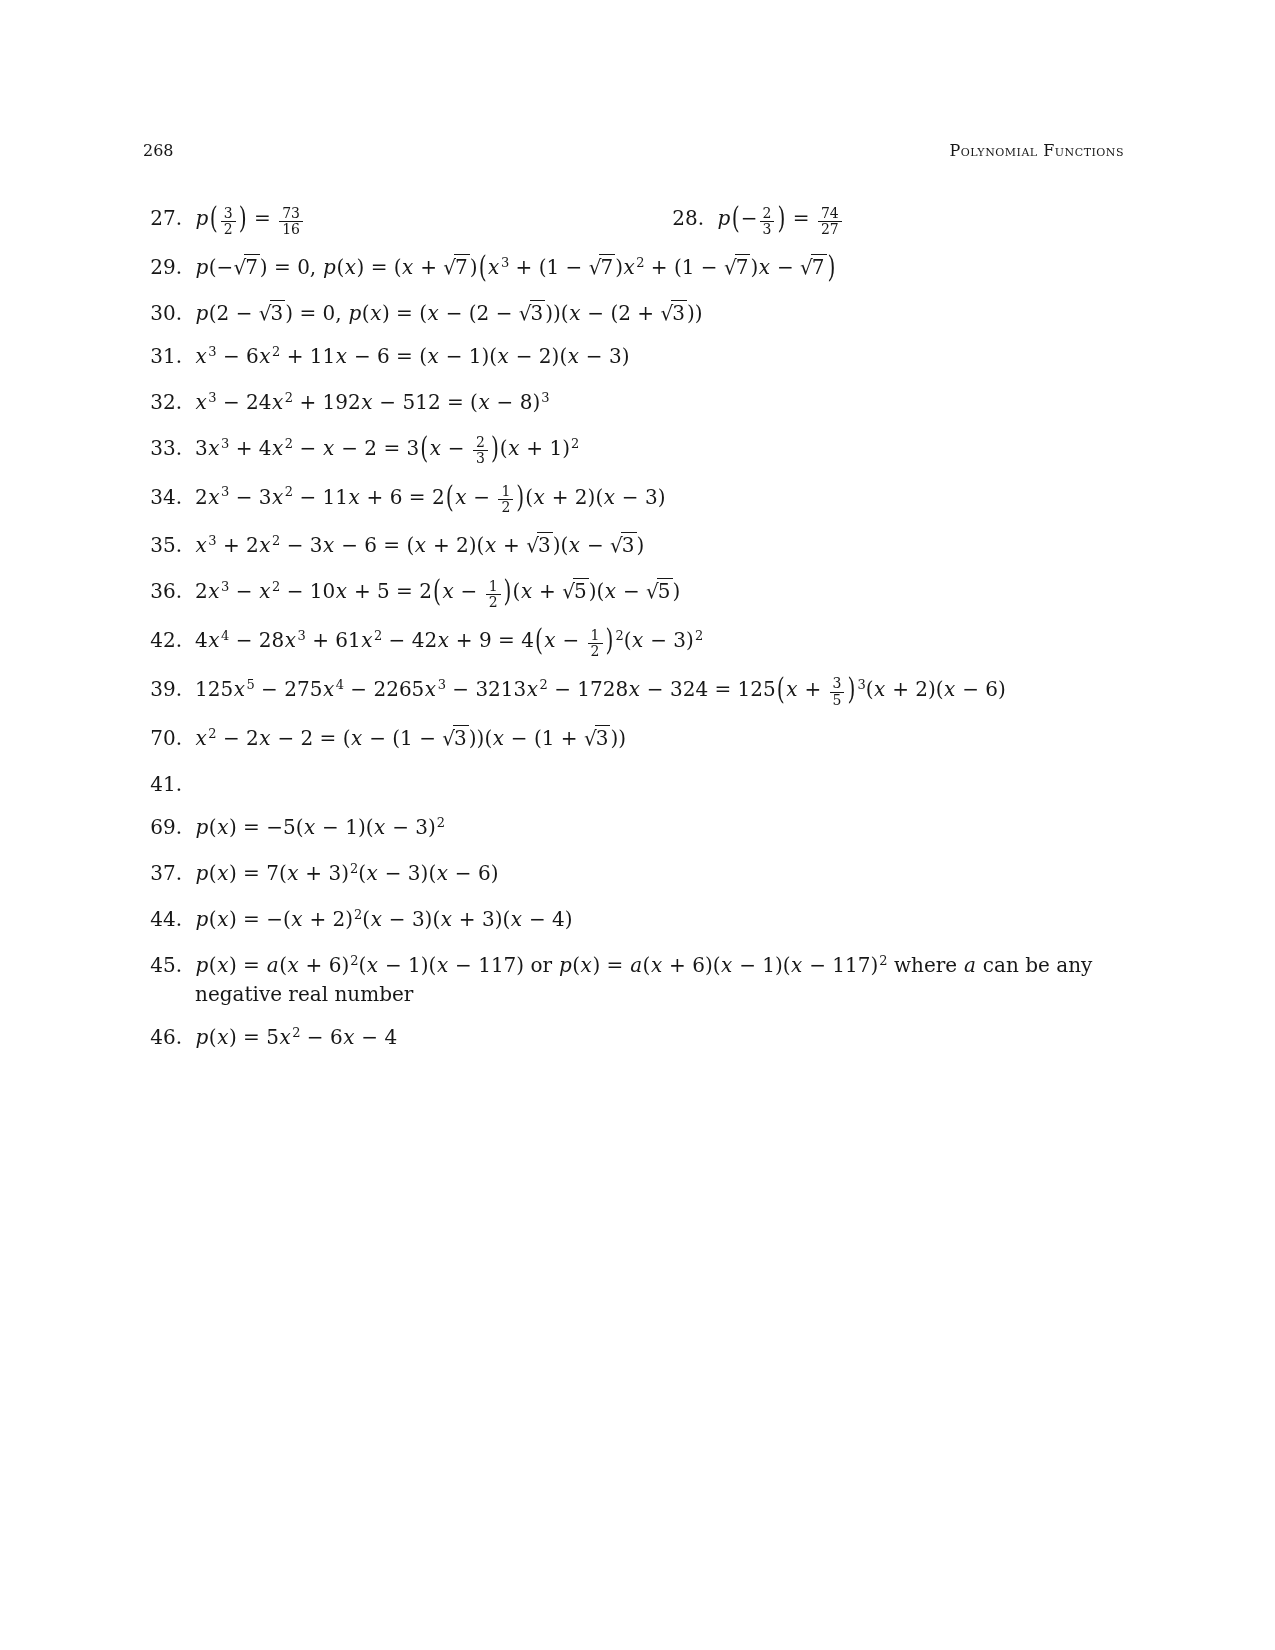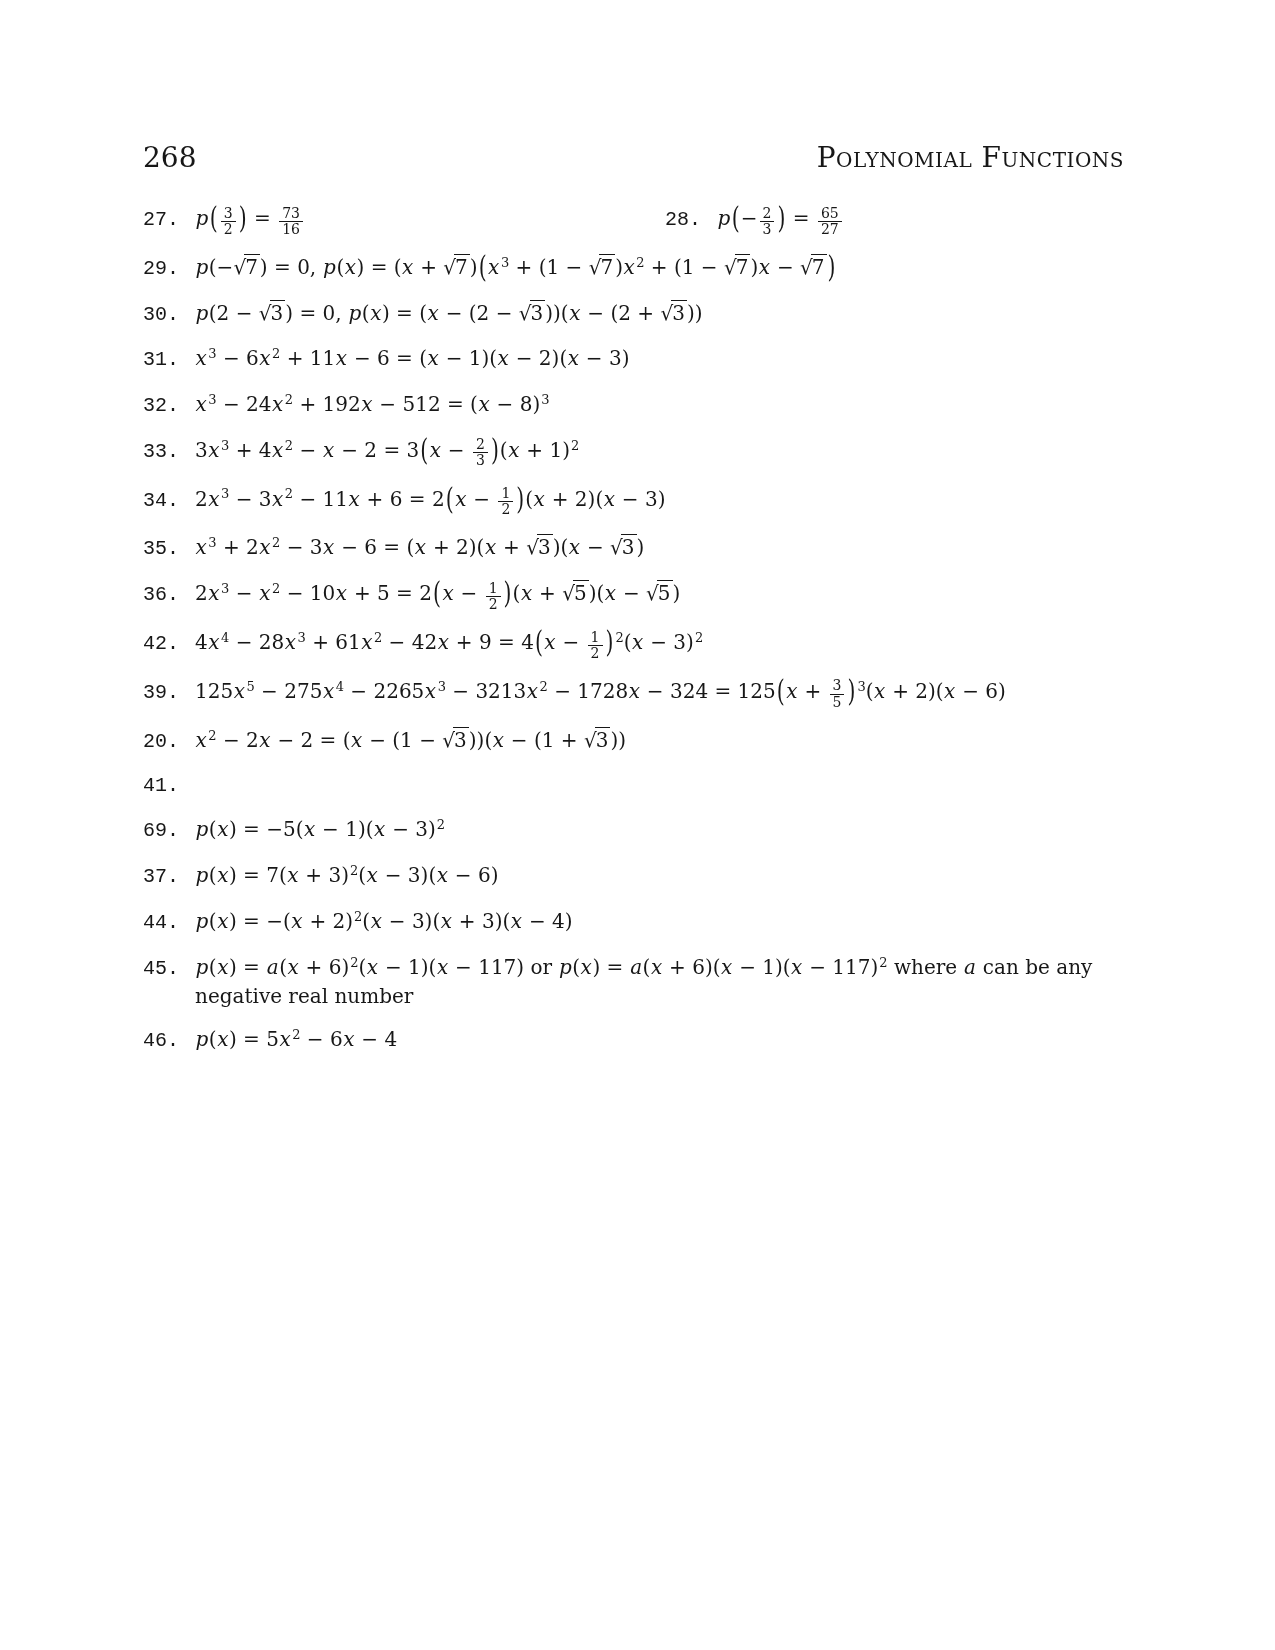--- a/index.html
+++ b/index.html
@@ -5,32 +5,32 @@
   * { margin:0; padding:0; box-sizing:border-box; }
   html,body { background:#ffffff; }
   body {
     width:1275px; height:1650px; position:relative;
     color:#171717;
     font-family:"DejaVu Serif","Liberation Serif",serif;
   }
   .page-header {
     position:absolute; left:143px; top:141px; width:981px;
     display:flex; justify-content:space-between; align-items:center;
-    font-size:28px;
+    font-size:16px;
   }
   .running-title { font-variant:small-caps; letter-spacing:0.5px; }
   .exercises {
     position:absolute; left:143px; top:205px; width:1010px;
     font-size:20px;
   }
   .row { display:flex; align-items:baseline; margin-bottom:17px; white-space:nowrap; line-height:26px; }
   .row-pair { display:flex; }
   .pair-item { display:flex; align-items:baseline; white-space:nowrap; }
   .pair-a { flex:0 0 522px; }
-  .num { flex:0 0 52px; text-align:left; padding-right:13px;font-family:Liberation Mono, monospace; }
+  .num { flex:0 0 52px; text-align:right; padding-right:13px; }
   .math i { font-style:italic; padding:0 0.5px; }
   .math sup { font-size:0.65em; font-style:normal; vertical-align:baseline; position:relative; top:-0.55em; margin-left:1px; }
   .frac { display:inline-block; vertical-align:-0.62em; text-align:center; font-size:0.70em; line-height:1.08; margin:0 2px; }
   .fn { display:block; padding:0 3px; }
   .fd { display:block; border-top:1.3px solid currentColor; padding:0 3px; }
   .sqrt { white-space:nowrap; }
   .rs { font-style:normal; }
   .rc { border-top:1.3px solid currentColor; padding:0 2px 0 1px; margin-left:-2px; }
   .bigp { display:inline-block; transform:scaleY(1.42); font-size:1.02em; padding:0 1px; }
   .mtext { font-style:normal;margin-top:36px; }
@@ -45,21 +45,21 @@
 
 <div class="exercises">
 
   <div class="row row-pair">
     <div class="pair-item pair-a">
       <span class="num">27.</span>
       <span class="math"><i>p</i><span class="bigp">(</span><span class="frac"><span class="fn">3</span><span class="fd">2</span></span><span class="bigp">)</span> = <span class="frac"><span class="fn">73</span><span class="fd">16</span></span></span>
     </div>
     <div class="pair-item">
       <span class="num">28.</span>
-      <span class="math"><i>p</i><span class="bigp">(</span>−<span class="frac"><span class="fn">2</span><span class="fd">3</span></span><span class="bigp">)</span> = <span class="frac"><span class="fn">65</span><span class="fd">27</span></span></span>
+      <span class="math"><i>p</i><span class="bigp">(</span>−<span class="frac"><span class="fn">2</span><span class="fd">3</span></span><span class="bigp">)</span> = <span class="frac"><span class="fn">74</span><span class="fd">27</span></span></span>
     </div>
   </div>
 
   <div class="row">
     <span class="num">29.</span>
     <span class="math"><i>p</i>(−<span class="sqrt"><span class="rs">√</span><span class="rc">7</span></span>) = 0, <i>p</i>(<i>x</i>) = (<i>x</i> + <span class="sqrt"><span class="rs">√</span><span class="rc">7</span></span>)<span class="bigp">(</span><i>x</i><sup>3</sup> + (1 − <span class="sqrt"><span class="rs">√</span><span class="rc">7</span></span>)<i>x</i><sup>2</sup> + (1 − <span class="sqrt"><span class="rs">√</span><span class="rc">7</span></span>)<i>x</i> − <span class="sqrt"><span class="rs">√</span><span class="rc">7</span></span><span class="bigp">)</span></span>
   </div>
   <div class="row">
     <span class="num">30.</span>
     <span class="math"><i>p</i>(2 − <span class="sqrt"><span class="rs">√</span><span class="rc">3</span></span>) = 0, <i>p</i>(<i>x</i>) = (<i>x</i> − (2 − <span class="sqrt"><span class="rs">√</span><span class="rc">3</span></span>))(<i>x</i> − (2 + <span class="sqrt"><span class="rs">√</span><span class="rc">3</span></span>))</span>
@@ -90,21 +90,21 @@
   </div>
   <div class="row">
     <span class="num">42.</span>
     <span class="math">4<i>x</i><sup>4</sup> − 28<i>x</i><sup>3</sup> + 61<i>x</i><sup>2</sup> − 42<i>x</i> + 9 = 4<span class="bigp">(</span><i>x</i> − <span class="frac"><span class="fn">1</span><span class="fd">2</span></span><span class="bigp">)</span><sup>2</sup>(<i>x</i> − 3)<sup>2</sup></span>
   </div>
   <div class="row">
     <span class="num">39.</span>
     <span class="math">125<i>x</i><sup>5</sup> − 275<i>x</i><sup>4</sup> − 2265<i>x</i><sup>3</sup> − 3213<i>x</i><sup>2</sup> − 1728<i>x</i> − 324 = 125<span class="bigp">(</span><i>x</i> + <span class="frac"><span class="fn">3</span><span class="fd">5</span></span><span class="bigp">)</span><sup>3</sup>(<i>x</i> + 2)(<i>x</i> − 6)</span>
   </div>
   <div class="row">
-    <span class="num">20.</span>
+    <span class="num">70.</span>
     <span class="math"><i>x</i><sup>2</sup> − 2<i>x</i> − 2 = (<i>x</i> − (1 − <span class="sqrt"><span class="rs">√</span><span class="rc">3</span></span>))(<i>x</i> − (1 + <span class="sqrt"><span class="rs">√</span><span class="rc">3</span></span>))</span>
   </div>
   <div class="row">
     <span class="num">41.</span>
   </div>
   <div class="row">
     <span class="num">69.</span>
     <span class="math"><i>p</i>(<i>x</i>) = −5(<i>x</i> − 1)(<i>x</i> − 3)<sup>2</sup></span>
   </div>
   <div class="row">

